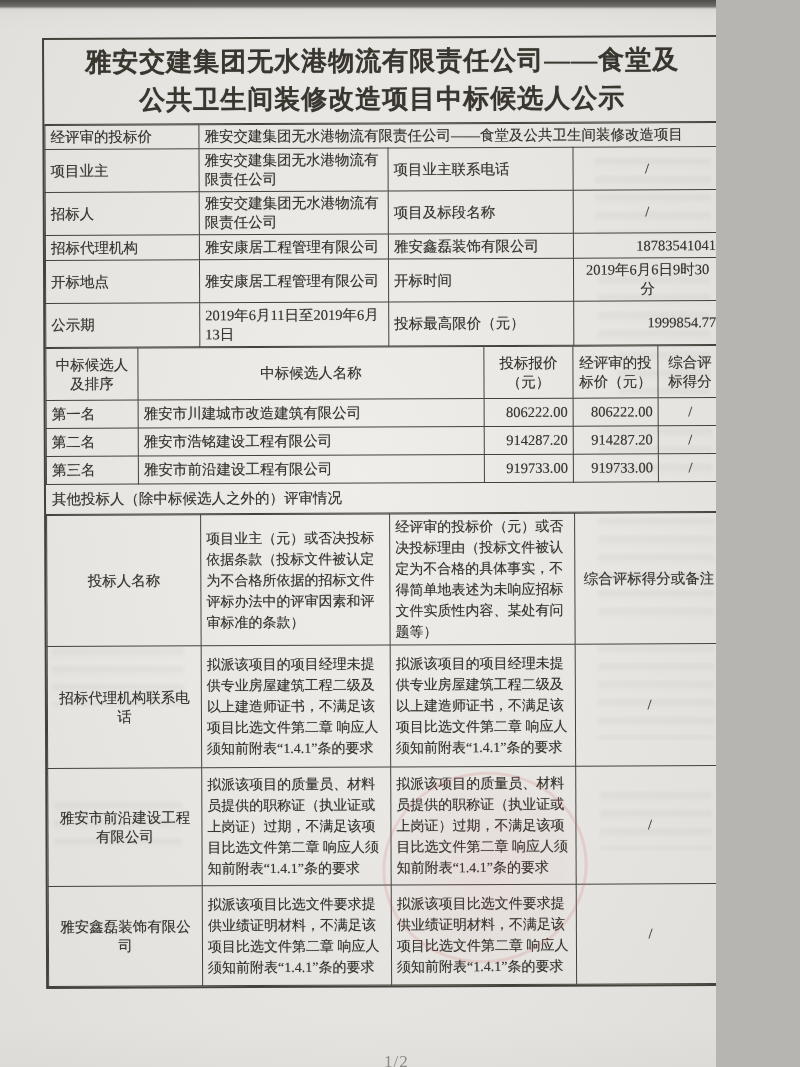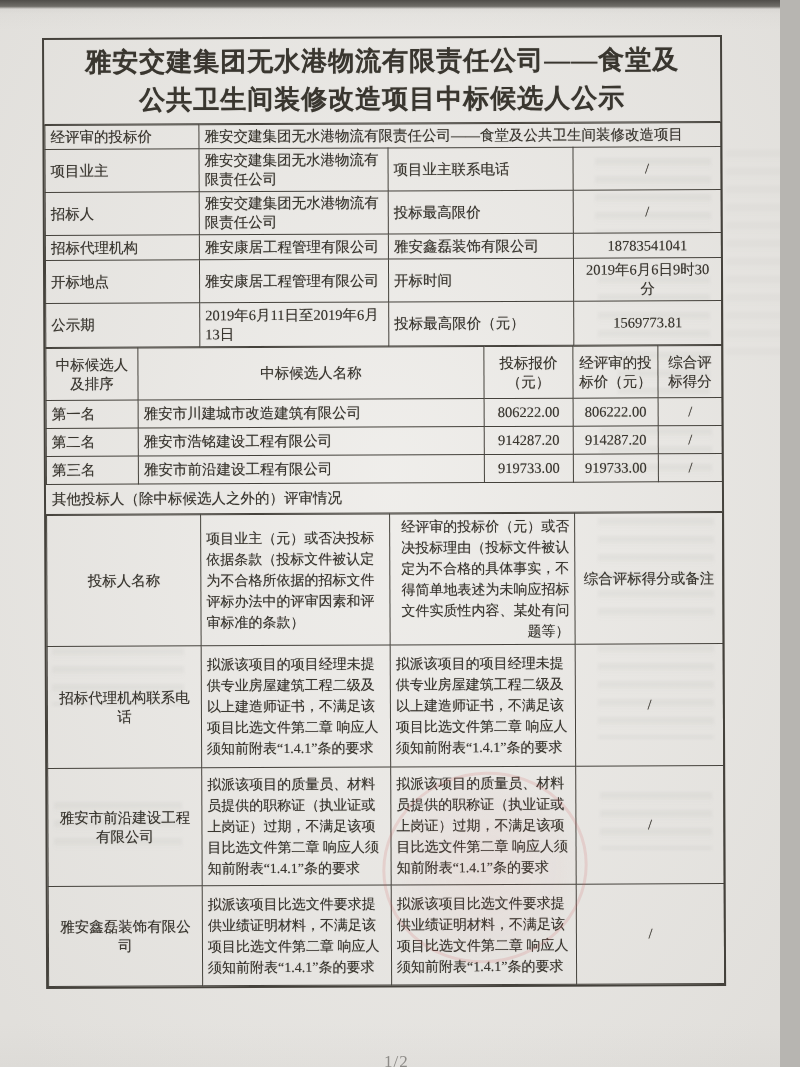--- a/index.html
+++ b/index.html
@@ -2,21 +2,21 @@
 <html><head>
 <meta charset="utf-8">
 <style>
   html,body{margin:0;padding:0;}
   body{
     width:800px;height:1067px;
     font-family:"Liberation Serif","DejaVu Serif",serif;
     background:#b7b5b1;
   }
   .sheet{
-    position:relative;width:780px;height:1067px;overflow:hidden;
+    position:relative;width:716px;height:1067px;overflow:hidden;
     background:
       radial-gradient(ellipse at 50% 45%, rgba(255,255,255,0.25), rgba(0,0,0,0.04) 95%),
       linear-gradient(180deg,#d8d6d2 0,#e7e5e1 14px,#eae8e4 30px,#eae8e4 96%,#e6e4e0 100%);
     color:#39362f;
   }
   .scan-top-edge{
     position:absolute;left:0;top:0;width:800px;height:9px;
     background:linear-gradient(180deg,#4f4d49,#6f6d68 70%,rgba(110,108,103,0));
   }
   
@@ -73,21 +73,21 @@
   .others tr:nth-child(1){height:130px}
   .others tr:nth-child(2){height:122px}
   .others tr:nth-child(3){height:118px}
   .others tr:nth-child(4){height:100px}
   .section-row{
     height:29px;display:flex;align-items:center;
     padding-left:6px;font-size:14.5px;
     border-bottom:1.5px solid #45423c;
   }
   .c{text-align:center}
-  .r{text-align:center}
+  .r{text-align:right}
   .l{text-align:left}
   .reason{line-height:1.5;font-size:14px;padding:4px 5px}
   .hdr{text-align:center}
   .page-num{
     position:absolute;left:384px;top:1052px;
     font-size:17px;color:#8d8b87;letter-spacing:1px;
     text-shadow:none;
   }
 </style>
 </head>
@@ -125,40 +125,40 @@
       </tr>
       <tr>
         <td class="l">项目业主</td>
         <td class="l">雅安交建集团无水港物流有限责任公司</td>
         <td class="l">项目业主联系电话</td>
         <td class="c">/</td>
       </tr>
       <tr>
         <td class="l">招标人</td>
         <td class="l">雅安交建集团无水港物流有限责任公司</td>
-        <td class="l">投标最高限价</td>
+        <td class="l">项目及标段名称</td>
         <td class="c">/</td>
       </tr>
       <tr>
         <td class="l">招标代理机构</td>
         <td class="l">雅安康居工程管理有限公司</td>
         <td class="l">雅安鑫磊装饰有限公司</td>
         <td class="r">18783541041</td>
       </tr>
       <tr>
         <td class="l">开标地点</td>
         <td class="l">雅安康居工程管理有限公司</td>
         <td class="l">开标时间</td>
         <td class="c">2019年6月6日9时30分</td>
       </tr>
       <tr>
         <td class="l">公示期</td>
         <td class="l">2019年6月11日至2019年6月13日</td>
         <td class="l">投标最高限价（元）</td>
-        <td class="r">1569773.81</td>
+        <td class="r">1999854.77</td>
       </tr>
     </tbody>
       </table>
 
     <table class="t cand">
       <colgroup>
           <col style="width:92px">
           <col style="width:346px">
           <col style="width:89px">
           <col style="width:85px">
@@ -202,21 +202,21 @@
       <colgroup>
           <col style="width:154px">
           <col style="width:189px">
           <col style="width:185px">
           <col style="width:148px">
         </colgroup>
       <tbody>
           <tr>
         <th class="hdr">投标人名称</th>
         <th class="hdr reason l" style="text-align:left">项目业主（元）或否决投标依据条款（投标文件被认定为不合格所依据的招标文件评标办法中的评审因素和评审标准的条款）</th>
-        <th class="hdr reason l" style="text-align:right">经评审的投标价（元）或否决投标理由（投标文件被认定为不合格的具体事实，不得简单地表述为未响应招标文件实质性内容、某处有问题等）</th>
+        <th class="hdr reason l" style="text-align:left">经评审的投标价（元）或否决投标理由（投标文件被认定为不合格的具体事实，不得简单地表述为未响应招标文件实质性内容、某处有问题等）</th>
         <th class="hdr">综合评标得分或备注</th>
       </tr>
       <tr>
         <td class="c">招标代理机构联系电话</td>
         <td class="reason">拟派该项目的项目经理未提供专业房屋建筑工程二级及以上建造师证书，不满足该项目比选文件第二章 响应人须知前附表“1.4.1”条的要求</td>
         <td class="reason">拟派该项目的项目经理未提供专业房屋建筑工程二级及以上建造师证书，不满足该项目比选文件第二章 响应人须知前附表“1.4.1”条的要求</td>
         <td class="c">/</td>
       </tr>
       <tr>
         <td class="c">雅安市前沿建设工程有限公司</td>

